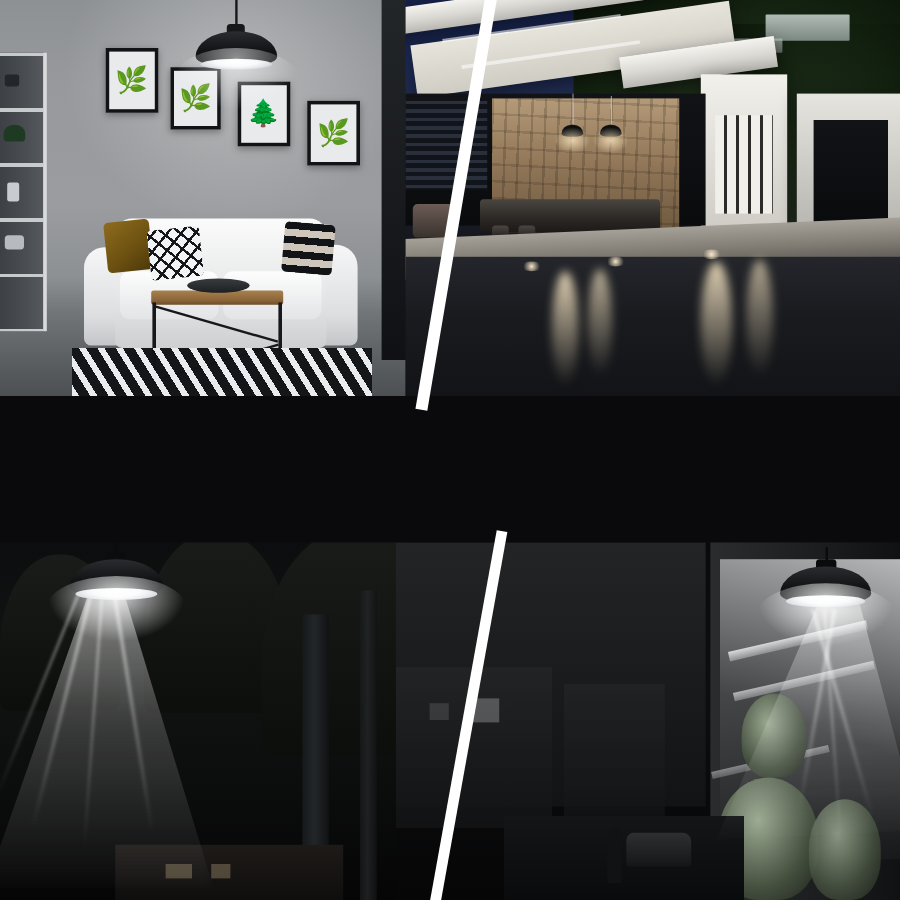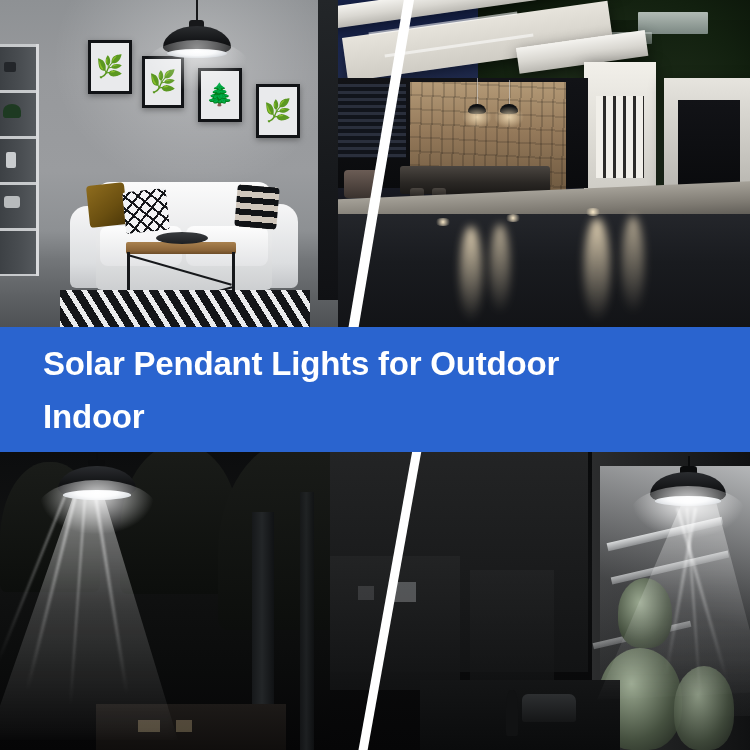--- a/index.html
+++ b/index.html
@@ -313,20 +313,14 @@
     <div class="cord" style="left:358px;top:4px;height:12px;background:#0a0b0c;"></div>
     <div class="lampcap" style="left:350px;top:14px;width:17px;height:9px;background:#0a0b0c;"></div>
     <div class="dome" style="left:320px;top:20px;width:76px;height:32px;"></div>
     <div class="glowsoft" style="left:300px;top:34px;width:116px;height:54px;
          background:radial-gradient(ellipse at 50% 30%,rgba(255,255,255,.85),rgba(255,255,255,0) 68%);"></div>
   </div>
 
   <div class="divider" id="div-top" style="background: rgb(255, 255, 255);"></div>
   <div class="divider" id="div-bottom" style="background: rgb(255, 255, 255);"></div>
 
-  <div id="banner" style="background: rgb(42, 100, 207);">
-    <div id="banner-text">
-      <div class="headline-line" style="color: rgb(255, 255, 255);">Solar Pendant Lights for Outdoor</div>
-      <div class="headline-line" style="color: rgb(255, 255, 255);">Indoor</div>
-    </div>
-  </div>
 
 </div>
 
 </body></html>

